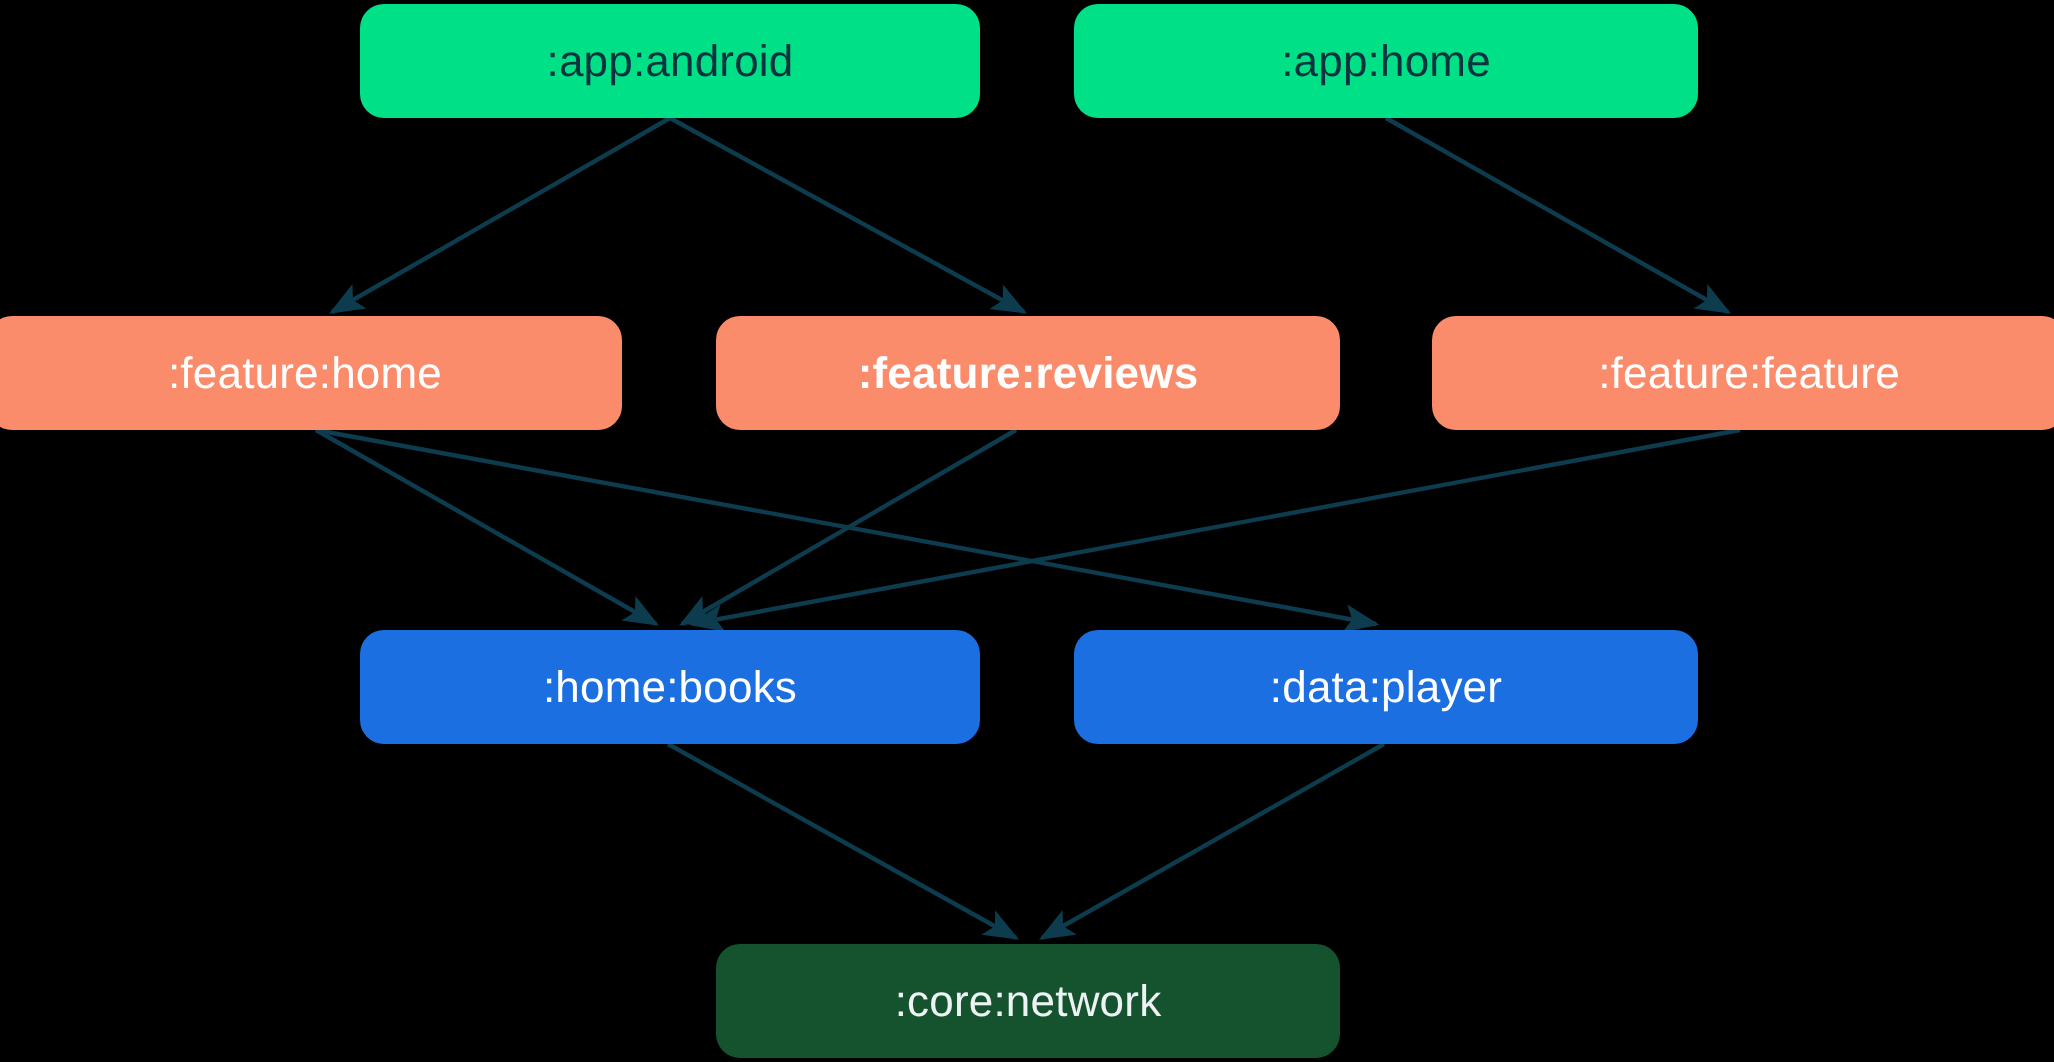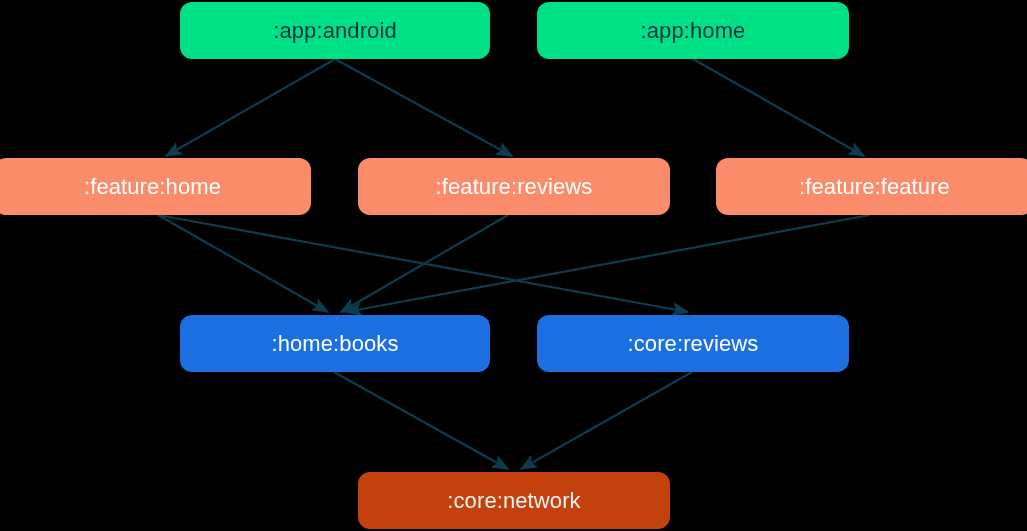--- a/index.html
+++ b/index.html
@@ -97,29 +97,29 @@
       <div class="node app" style="left: 180px; top: 2px; width: 310px; height: 57px; background: rgb(0, 224, 135);">
         <span class="node-label" style="color: rgb(8, 52, 63);">:app:android</span>
       </div>
       <div class="node app" style="left: 537px; top: 2px; width: 312px; height: 57px; background: rgb(0, 224, 135);">
         <span class="node-label" style="color: rgb(8, 52, 63);">:app:home</span>
       </div>
       <div class="node feature" style="left: -6px; top: 158px; width: 317px; height: 57px; background: rgb(251, 140, 107);">
         <span class="node-label" style="color: rgb(255, 255, 255);">:feature:home</span>
       </div>
       <div class="node feature" style="left: 358px; top: 158px; width: 312px; height: 57px; background: rgb(251, 140, 107);">
-        <span class="node-label" style="color: rgb(255, 255, 255);">:feature:reviews</span>
+        <span class="node-label" style="color: rgb(255, 255, 255); font-weight: bold;">:feature:reviews</span>
       </div>
       <div class="node feature" style="left: 716px; top: 158px; width: 317px; height: 57px; background: rgb(251, 140, 107);">
         <span class="node-label" style="color: rgb(255, 255, 255);">:feature:feature</span>
       </div>
       <div class="node data" style="left: 180px; top: 315px; width: 310px; height: 57px; background: rgb(27, 111, 224);">
         <span class="node-label" style="color: rgb(255, 255, 255);">:home:books</span>
       </div>
       <div class="node data" style="left: 537px; top: 315px; width: 312px; height: 57px; background: rgb(27, 111, 224);">
-        <span class="node-label" style="color: rgb(255, 255, 255);">:core:reviews</span>
+        <span class="node-label" style="color: rgb(255, 255, 255);">:data:player</span>
       </div>
-      <div class="node core" style="left: 358px; top: 472px; width: 312px; height: 57px; background: #c2410c;">
+      <div class="node core" style="left: 358px; top: 472px; width: 312px; height: 57px; background: #14532d;">
         <span class="node-label" style="color: rgb(237, 242, 244);">:core:network</span>
       </div>
     </div>
 
 </div>
 
 </body></html>

